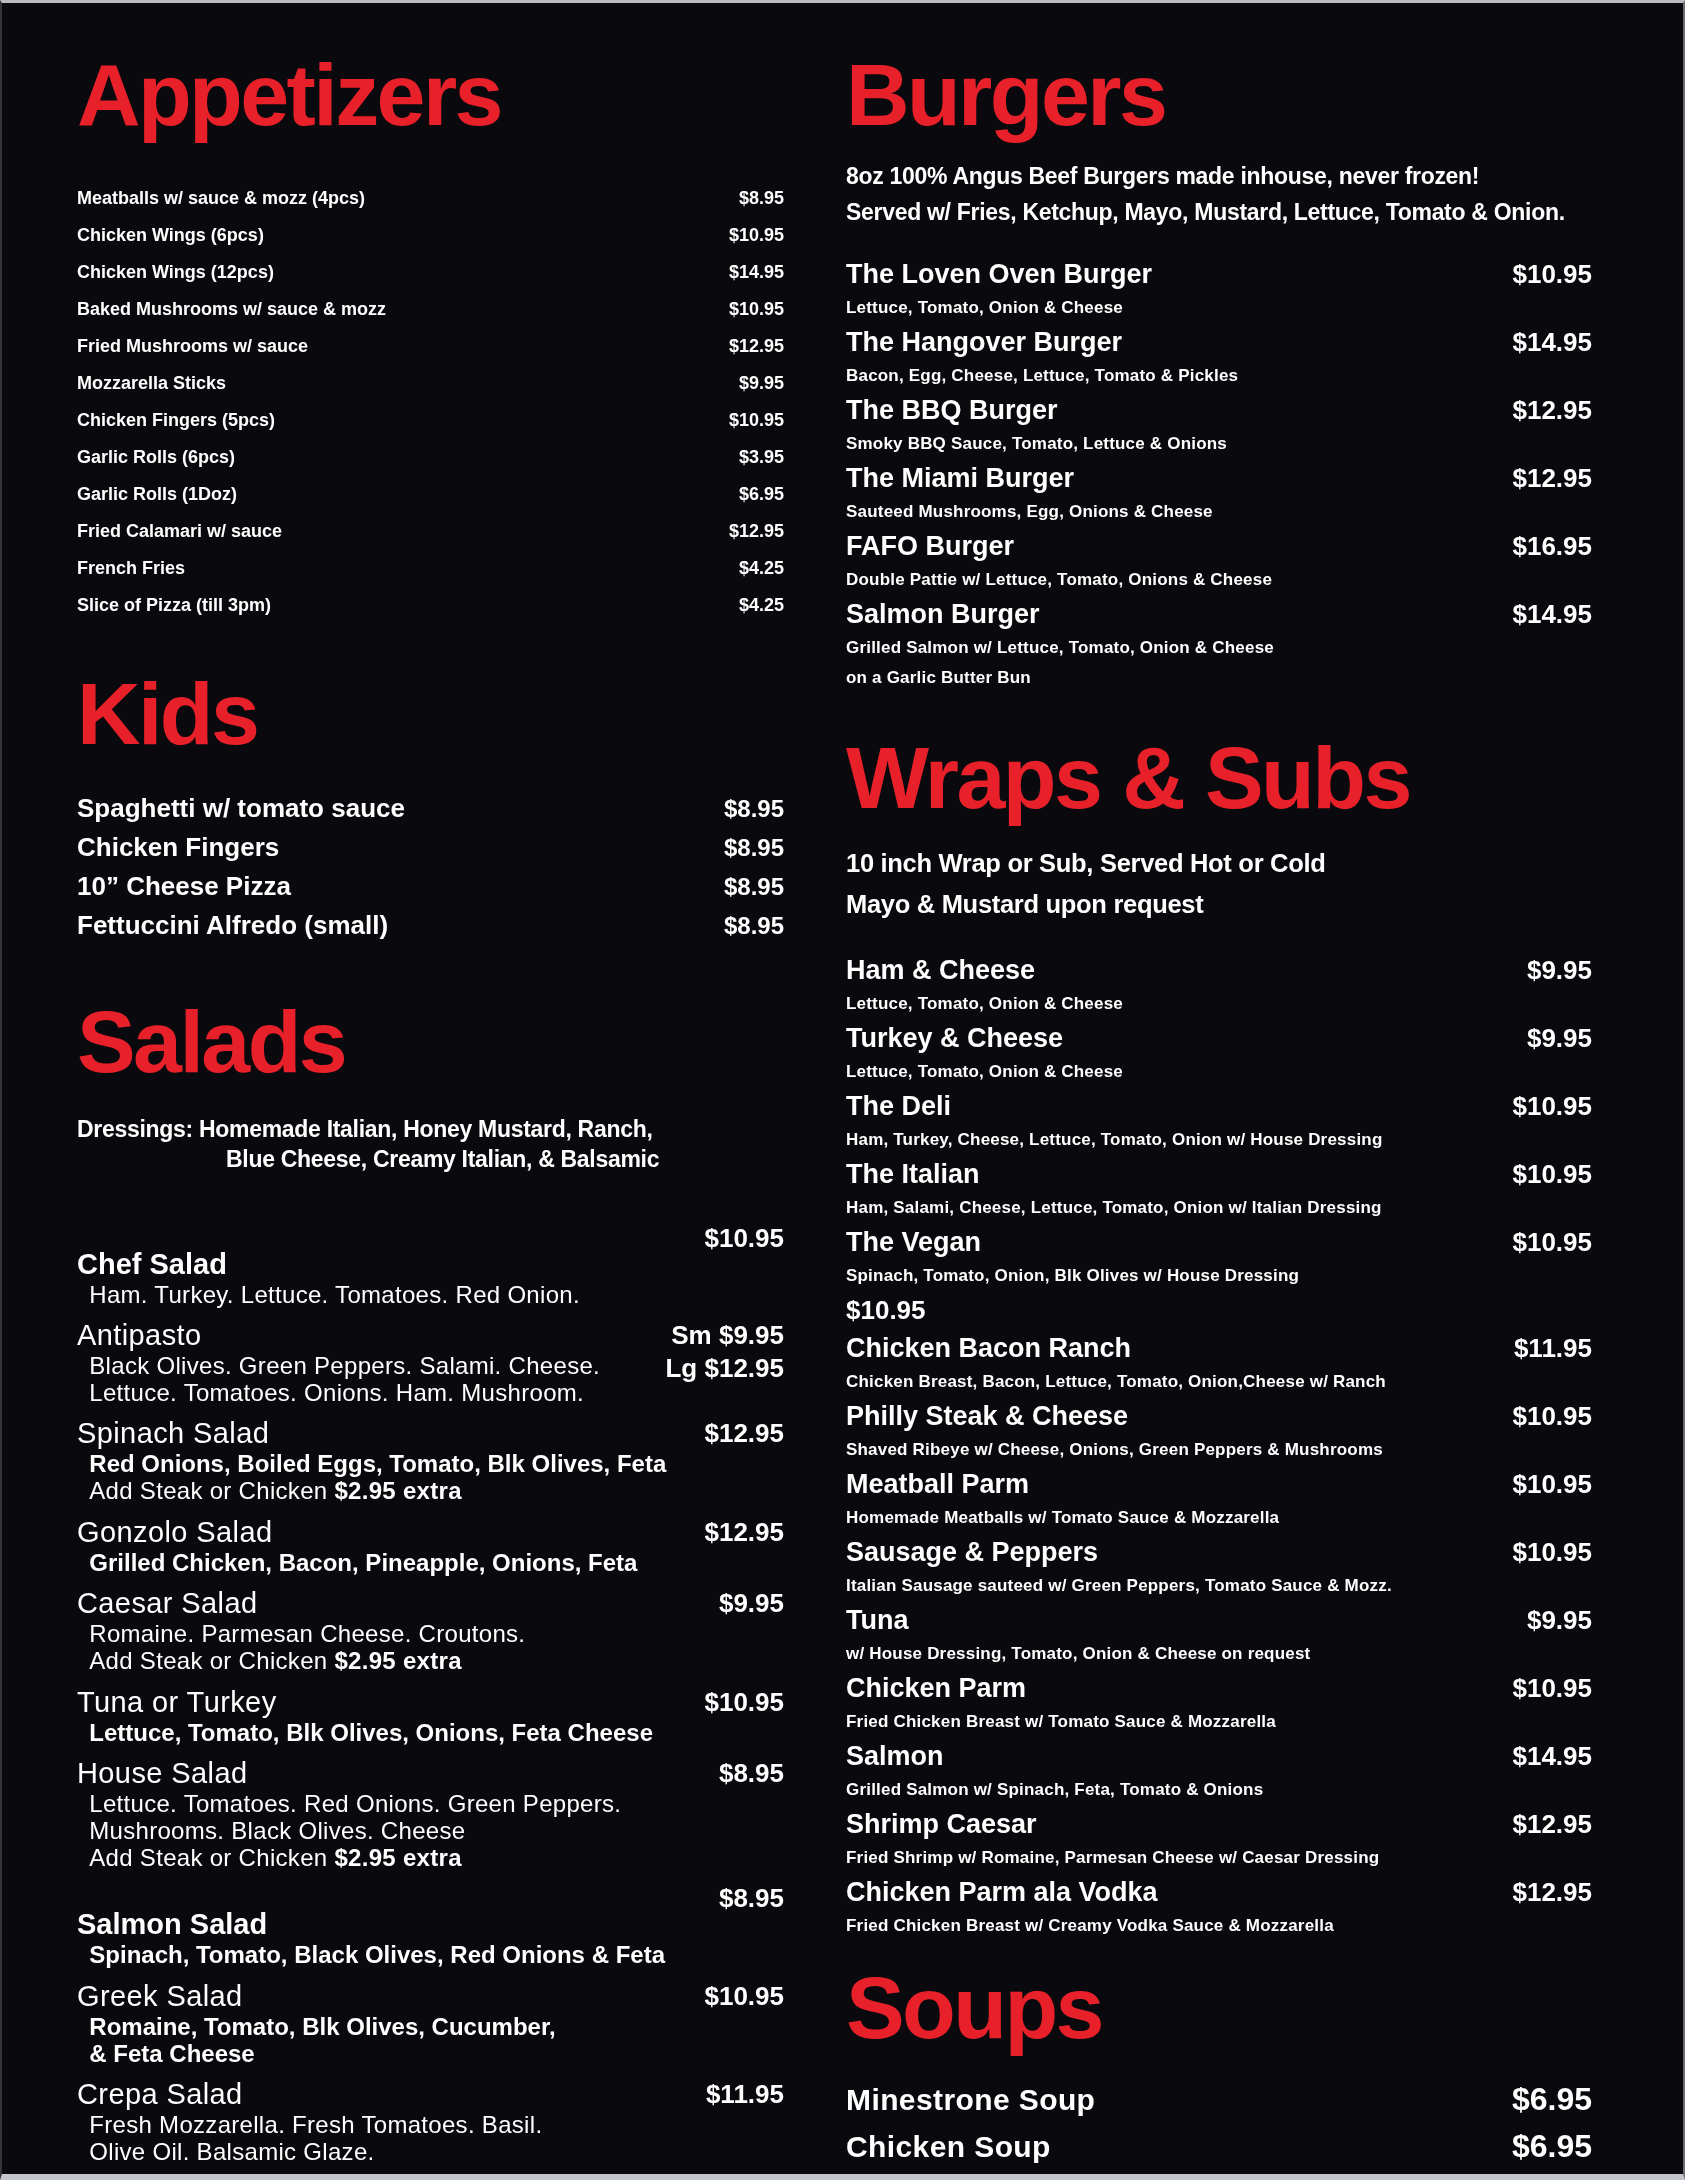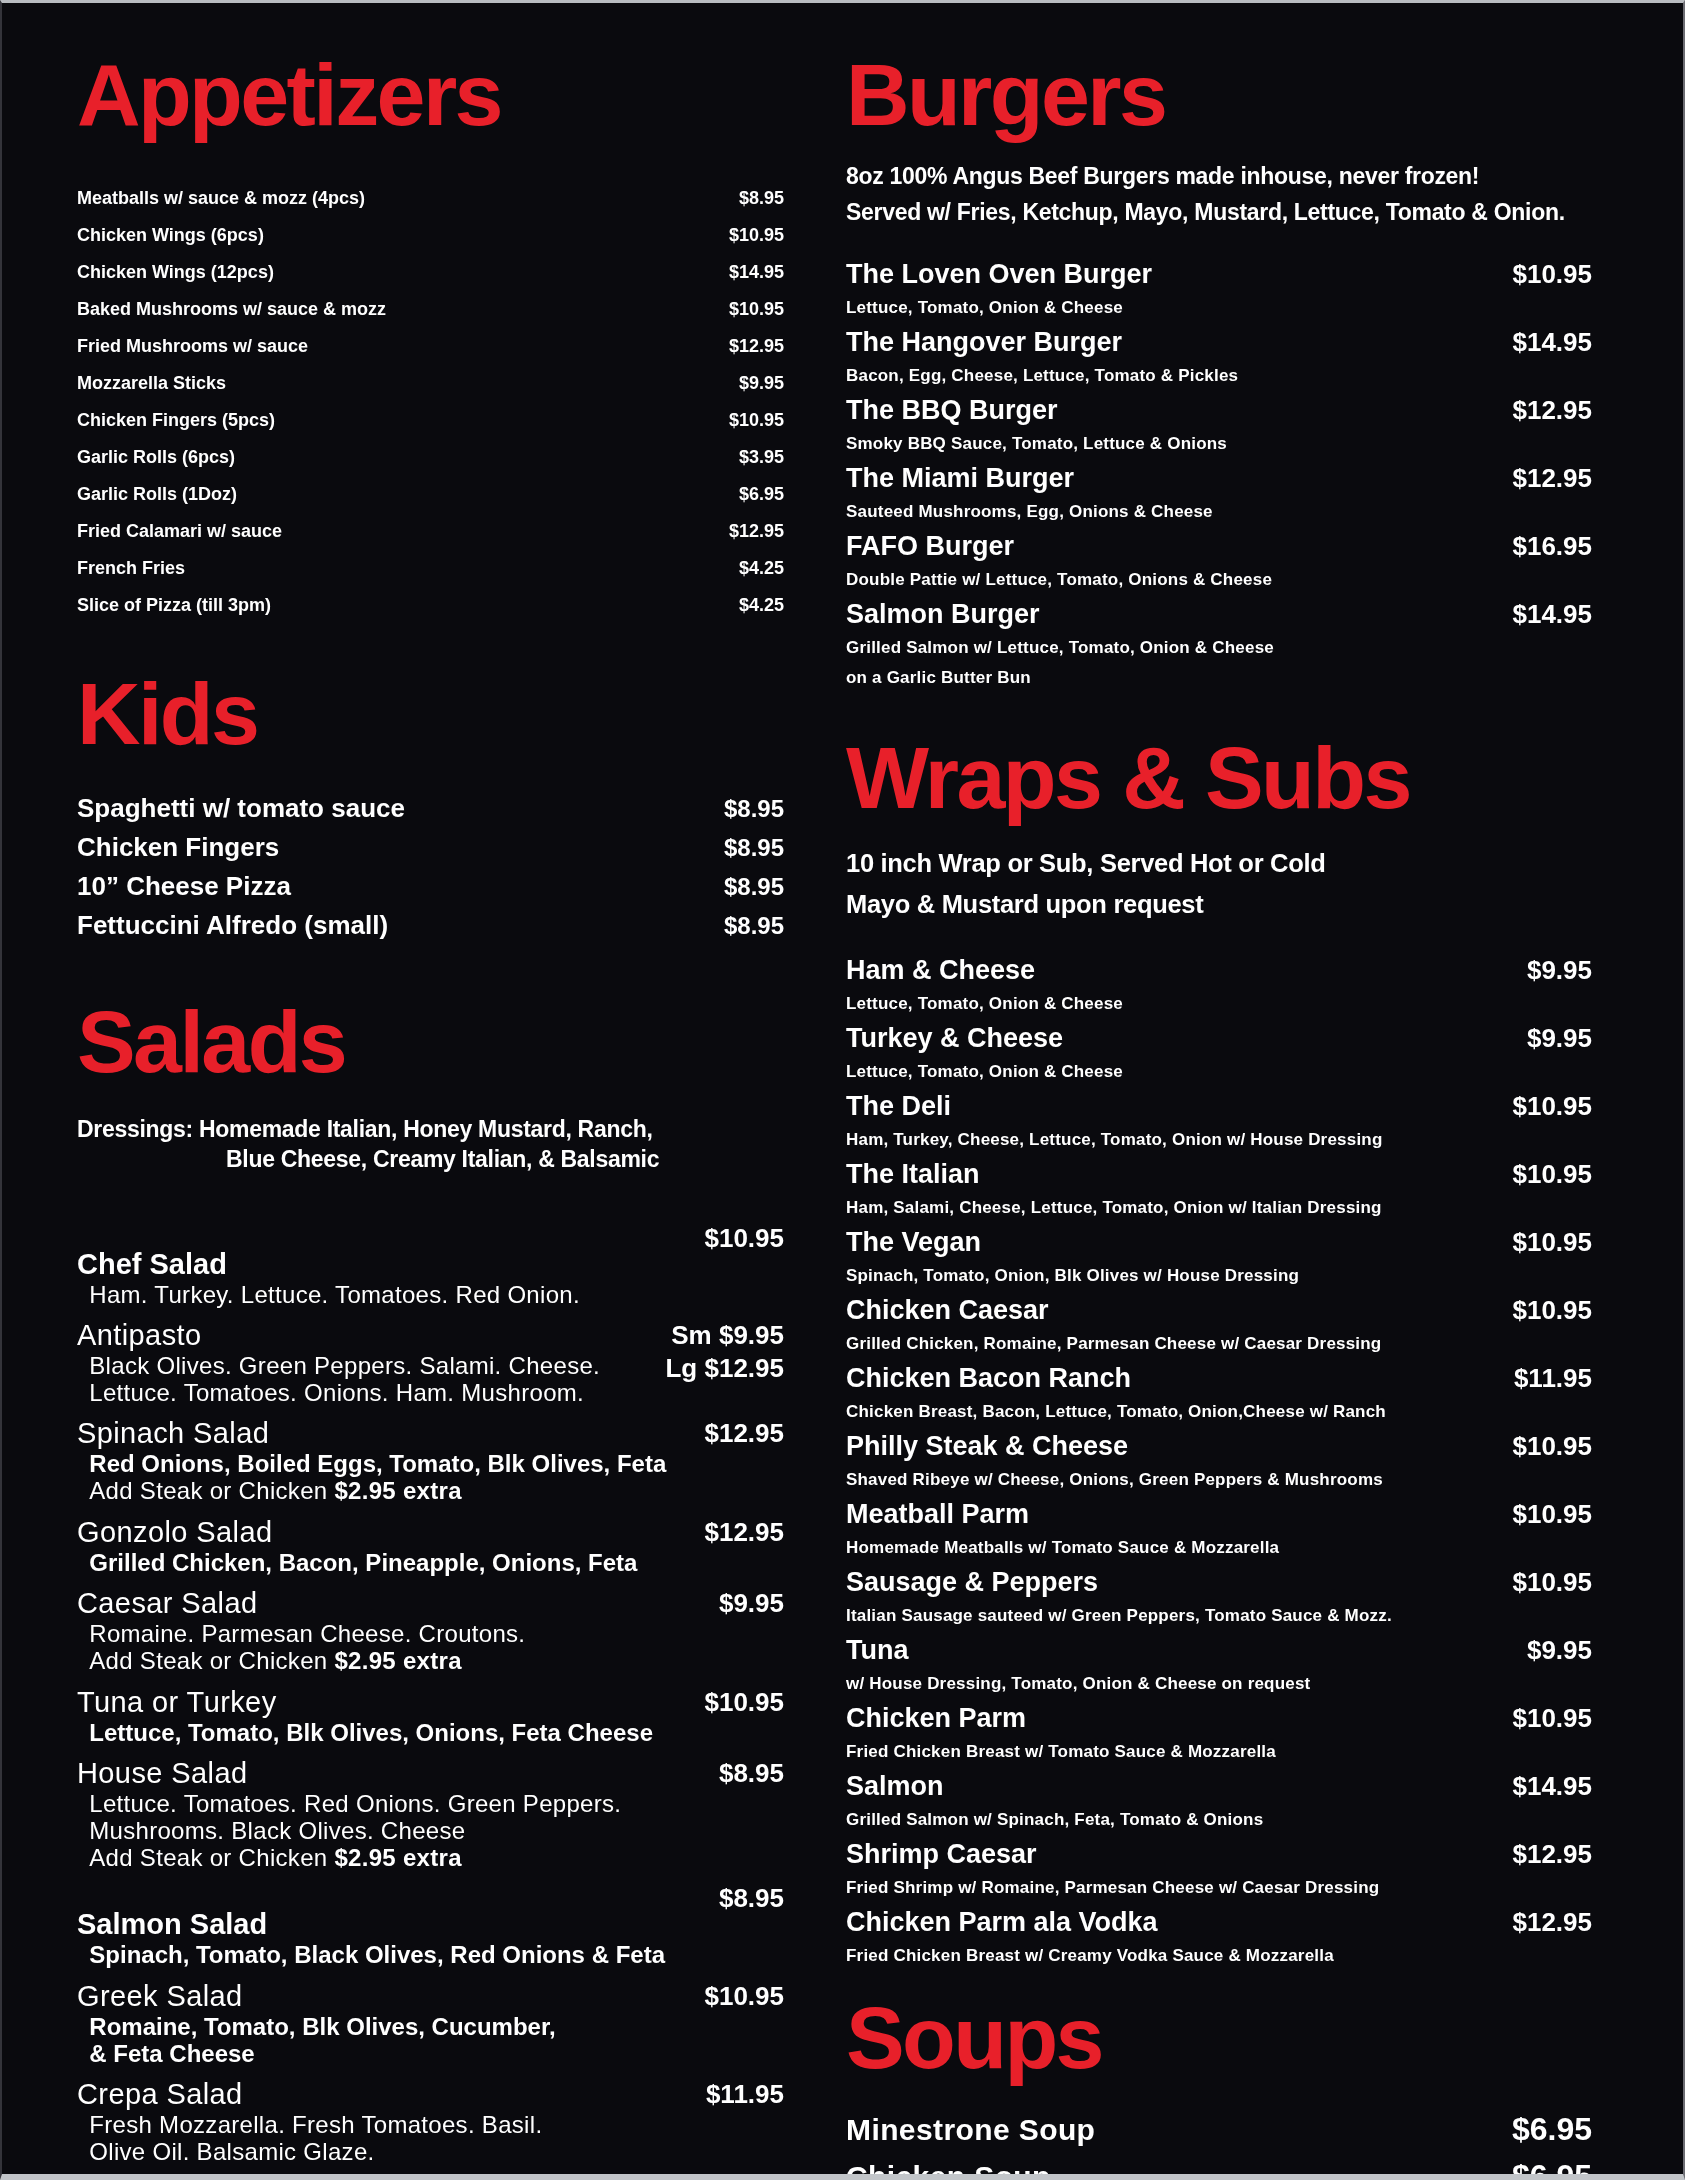--- a/index.html
+++ b/index.html
@@ -444,24 +444,20 @@
         <div class="item">
           <div class="item-main">
             <div class="item-name">The Vegan</div>
             <div class="item-desc">Spinach, Tomato, Onion, Blk Olives w/ House Dressing</div>
           </div>
           <div class="item-prices">
             <div class="price-line">$10.95</div>
           </div>
         </div>
         <div class="item">
-          <div class="item-main">
-            <div class="item-name">Chicken Caesar</div>
-            <div class="item-desc">Grilled Chicken, Romaine, Parmesan Cheese w/ Caesar Dressing</div>
-          </div>
           <div class="item-prices">
             <div class="price-line">$10.95</div>
           </div>
         </div>
         <div class="item">
           <div class="item-main">
             <div class="item-name">Chicken Bacon Ranch</div>
             <div class="item-desc">Chicken Breast, Bacon, Lettuce, Tomato, Onion,Cheese w/ Ranch</div>
           </div>
           <div class="item-prices">

